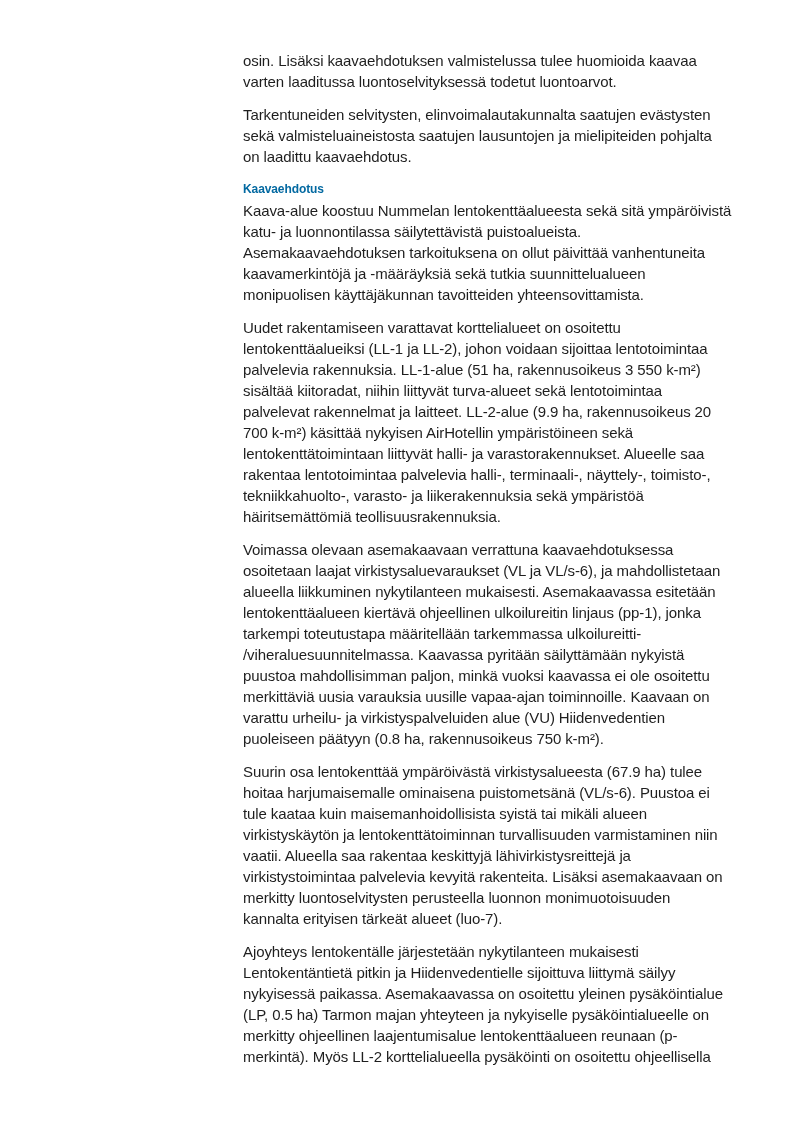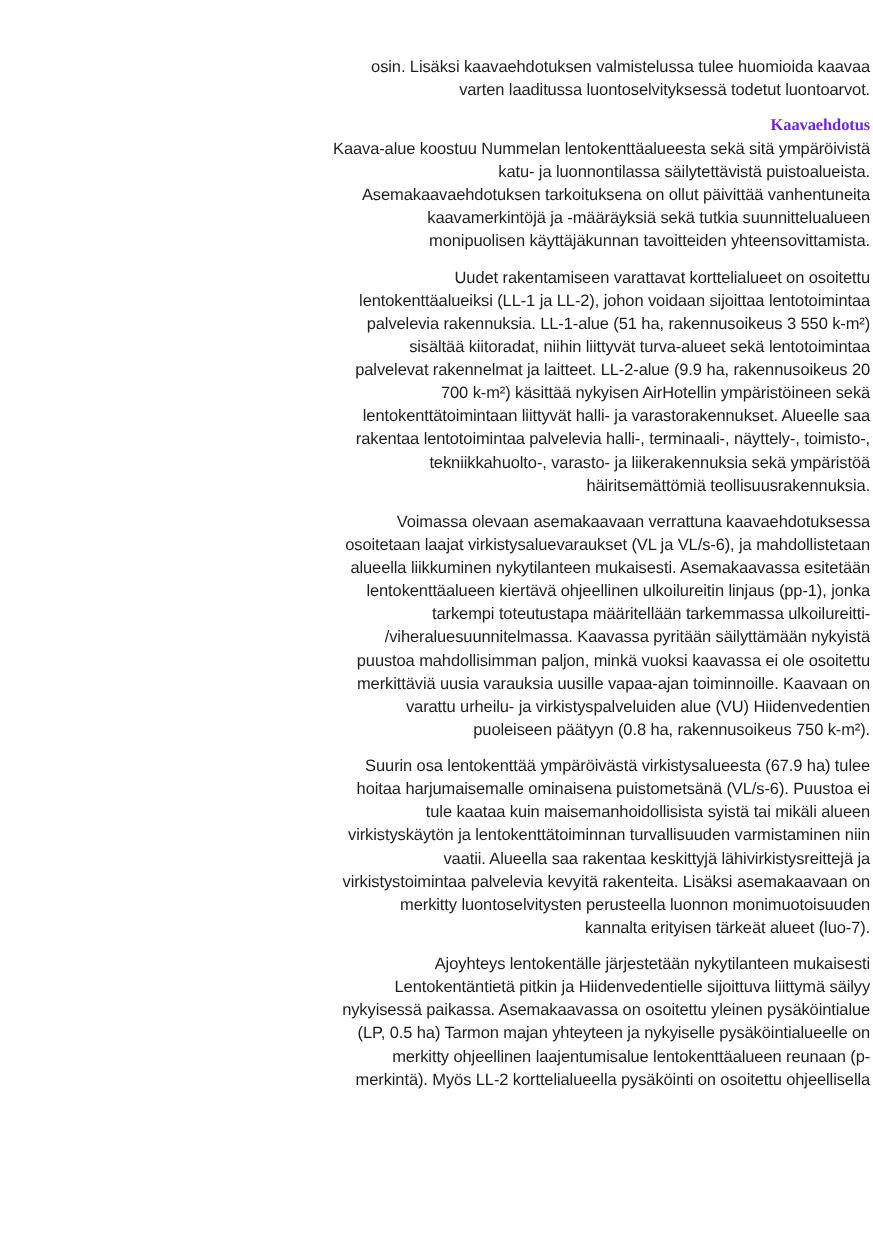--- a/index.html
+++ b/index.html
@@ -17,47 +17,49 @@
   }
   .content {
     position: absolute;
     left: 243px;
     top: 50px;
     width: 548px;
     color: #1e1e1e;
     font-size: 15px;
     line-height: 21px;
     letter-spacing: -0.1px;
-    text-align: right;
+    text-align: left;
   }
   .para {
     margin: 0 0 12px 0;
     white-space: pre-line;
   }
   .para:last-child {
     margin-bottom: 12px;
   }
   .heading {
     margin: 0;
-    font-size: 15px;
+    font-size: 12px;
     line-height: 21px;
     font-weight: bold;
-    color: #6d28d9;
-    font-family: Liberation Serif, serif;
+    color: #0369a1;
   }
 </style>
 </head>
 <body>
 
 <div class="page">
   <div class="content">
 
     <p class="para">osin. Lisäksi kaavaehdotuksen valmistelussa tulee huomioida kaavaa
 varten laaditussa luontoselvityksessä todetut luontoarvot.</p>
 
+    <p class="para">Tarkentuneiden selvitysten, elinvoimalautakunnalta saatujen evästysten
+sekä valmisteluaineistosta saatujen lausuntojen ja mielipiteiden pohjalta
+on laadittu kaavaehdotus.</p>
 
     <h2 class="heading">Kaavaehdotus</h2>
 
     <p class="para">Kaava-alue koostuu Nummelan lentokenttäalueesta sekä sitä ympäröivistä
 katu- ja luonnontilassa säilytettävistä puistoalueista.
 Asemakaavaehdotuksen tarkoituksena on ollut päivittää vanhentuneita
 kaavamerkintöjä ja -määräyksiä sekä tutkia suunnittelualueen
 monipuolisen käyttäjäkunnan tavoitteiden yhteensovittamista.</p>
 
     <p class="para">Uudet rakentamiseen varattavat korttelialueet on osoitettu

